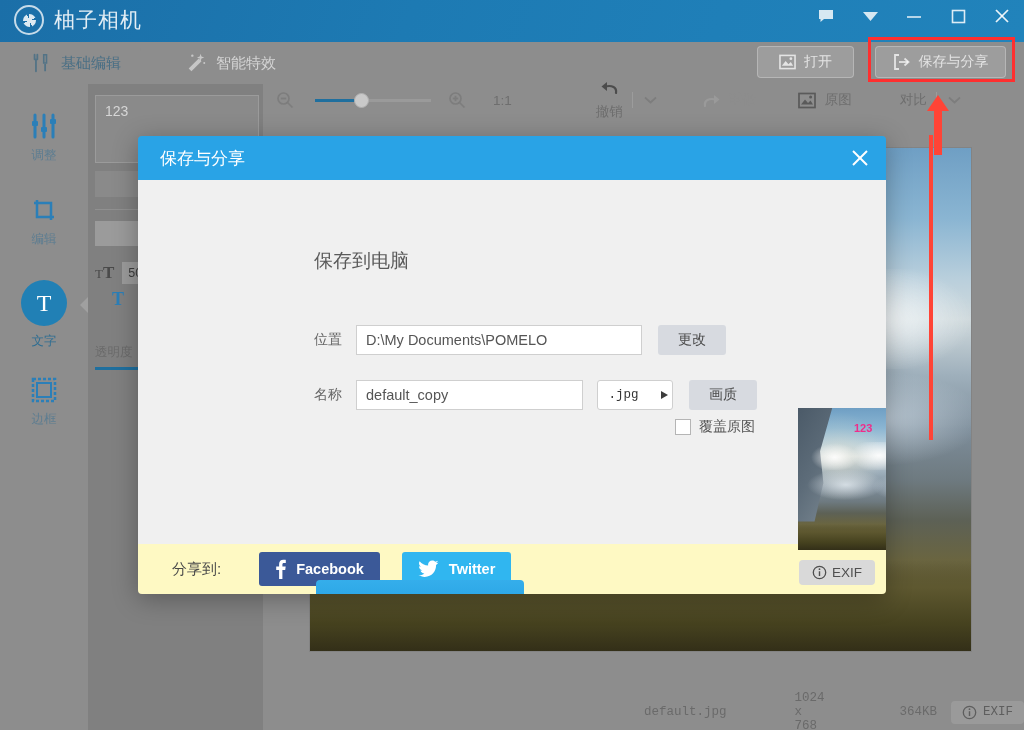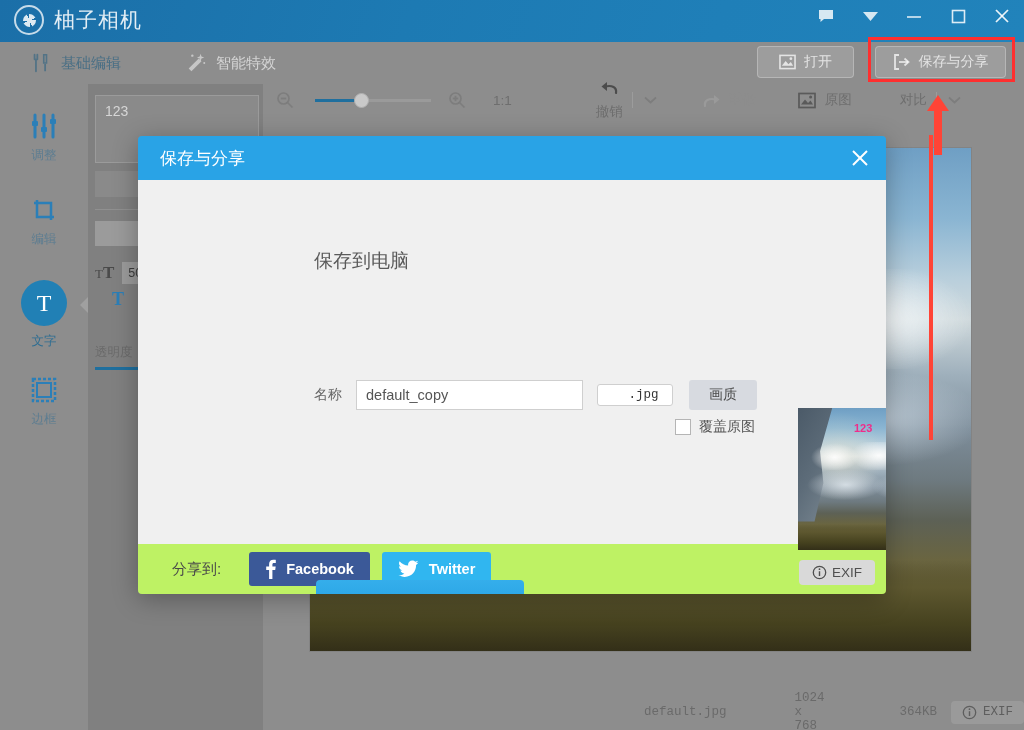--- a/index.html
+++ b/index.html
@@ -225,40 +225,40 @@
     display:flex; align-items:center; justify-content:space-between;
     padding:0 0 0 22px;
   }
   .modal-title { color:#fff; font-size:17px; }
   .modal-close {
     width:52px; height:44px; display:flex; align-items:center; justify-content:center;
     color:#fff;
   }
   .modal-body { height:364px; background:#f0f0f0; position:relative; }
   .modal-foot {
-    height:50px; background:#bef264; display:flex; align-items:center;
-    padding-left:34px; gap:12px;
+    height:50px; background:#fef9c3; display:flex; align-items:center;
+    padding-left:34px; gap:22px;
   }
 
   .sec-title { position:absolute; left:176px; top:68px; font-size:19px; color:#5a5a5a; }
   .frow { position:absolute; display:flex; align-items:center; }
   .frow .lab { width:42px; font-size:14px; color:#666; }
   .finput {
     height:30px; background:#fff; border:1px solid #cfcfcf;
     display:flex; align-items:center; padding:0 9px;
     font-size:14.5px; color:#555;
   }
   .gbtn {
     height:30px; background:#d7dae0; border-radius:3px;
     display:flex; align-items:center; justify-content:center;
     font-size:14px; color:#4a4a4a;
   }
   .ext-sel {
-    width:76px; height:22px; background:#fff; border:1px solid #cfcfcf; border-radius:3px;
-    display:flex; align-items:center; justify-content:space-between; padding:0 23px;
+    width:76px; height:30px; background:#fff; border:1px solid #cfcfcf; border-radius:3px;
+    display:flex; align-items:center; justify-content:space-between; padding:0 3px;
     font-family:"Liberation Mono","DejaVu Sans Mono",monospace; font-size:12.5px; color:#333;
   }
   .chk-row { position:absolute; left:537px; top:238px; display:flex; align-items:center; gap:8px;justify-content:space-between; }
   .chk-box { width:16px; height:16px; background:#fff; border:1px solid #b5b5b5; }
   .chk-lab { font-size:14px; color:#555; }
 
   .thumb {
     position:absolute; left:660px; top:228px; width:184px; height:142px;
     overflow:hidden; background:#9ab;
   }
@@ -551,20 +551,25 @@
         <svg width="20" height="20" viewBox="0 0 20 20">
           <line x1="3" y1="3" x2="17" y2="17" stroke="#fff" stroke-width="2"></line>
           <line x1="17" y1="3" x2="3" y2="17" stroke="#fff" stroke-width="2"></line>
         </svg>
       </div>
     </div>
 
     <div class="modal-body">
       <div class="sec-title">保存到电脑</div>
 
+      <div class="frow" style="left:176px;top:145px;">
+        <span class="lab">位置</span>
+        <span class="finput" style="width:286px;">D:\My Documents\POMELO</span>
+        <span class="gbtn" style="width:68px;margin-left:16px;">更改</span>
+      </div>
 
       <div class="frow" style="left:176px;top:200px;">
         <span class="lab">名称</span>
         <span class="finput" style="width:227px;">default_copy</span>
         <span class="ext-sel" style="margin-left:14px;">
           <span>&nbsp;.jpg</span>
           <svg width="9" height="10" viewBox="0 0 9 10">
             <path d="M1 1 L8 5 L1 9 Z" fill="#3c3c3c"></path>
           </svg>
         </span>

